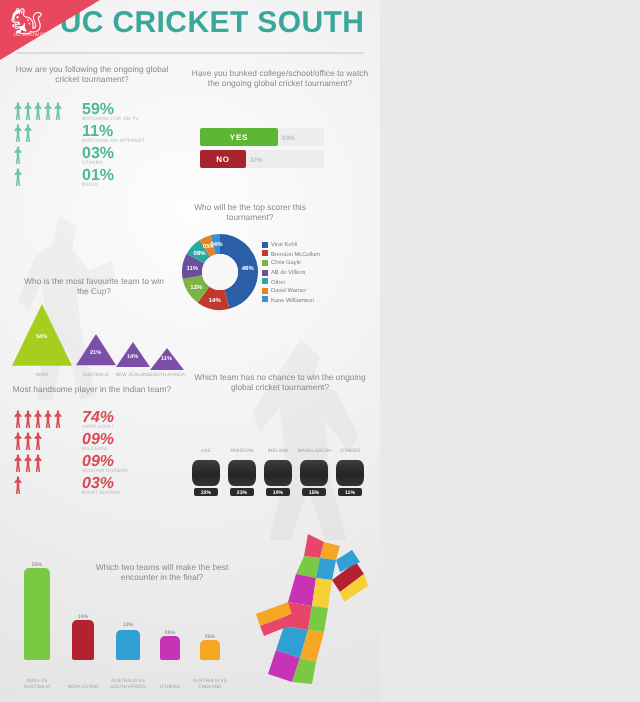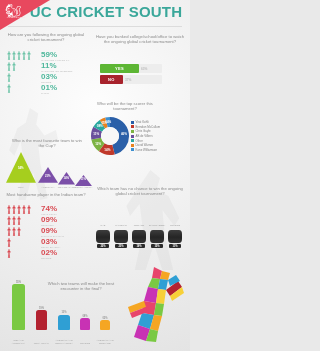--- a/index.html
+++ b/index.html
@@ -67,21 +67,21 @@
     width:4px;height:9px;background:#6ec4a8;
     clip-path:polygon(50% 0,66% 8%,62% 17%,92% 30%,92% 40%,66% 36%,
       66% 62%,78% 100%,58% 100%,50% 72%,42% 100%,22% 100%,34% 62%,
       34% 36%,8% 40%,8% 30%,38% 17%,34% 8%);
   }
   .man.red{background:#d94a52;}
   .pval{
     position:absolute;left:34px;top:-1px;
     font-size:8px;font-weight:bold;color:#4fb89c;
   }
-  .pval.red{color:#d94a52;}
+  .pval.red{color:#d94a52;font-style:italic;}
   .psub{
     position:absolute;left:34px;top:7.5px;
     font-size:2.3px;color:#b8b8b8;letter-spacing:.15px;
     text-transform:uppercase;white-space:nowrap;
   }
   
   .yn-track{
     position:absolute;height:9px;background:#ededed;border-radius:1px;
   }
   .yn-fill{
@@ -341,27 +341,20 @@
         <div class="pval red">09%</div>
         <div class="psub">SHIKHAR DHAWAN</div>
       </div>
       <div class="prow">
         <div class="picto">
           <span class="man red"></span>
         </div>
         <div class="pval red">03%</div>
         <div class="psub">ROHIT SHARMA</div>
       </div>
-      <div class="prow">
-        <div class="picto">
-          <span class="man red"></span>
-        </div>
-        <div class="pval red">02%</div>
-        <div class="psub">OTHERS</div>
-      </div>
     </div>
 
   <div class="q" style="left:96px;top:186px;width:88px;">Which team has no chance to win the ongoing global cricket tournament?</div>
   <div class="cans" id="q6-cans">
       <div class="can" style="left: 0px; top: 0px;">
         <div class="can-body"></div>
         <div class="can-chip"></div>
         <div class="can-val">32%</div>
         <div class="can-name" style="left: -1px;">UAE</div>
       </div>

